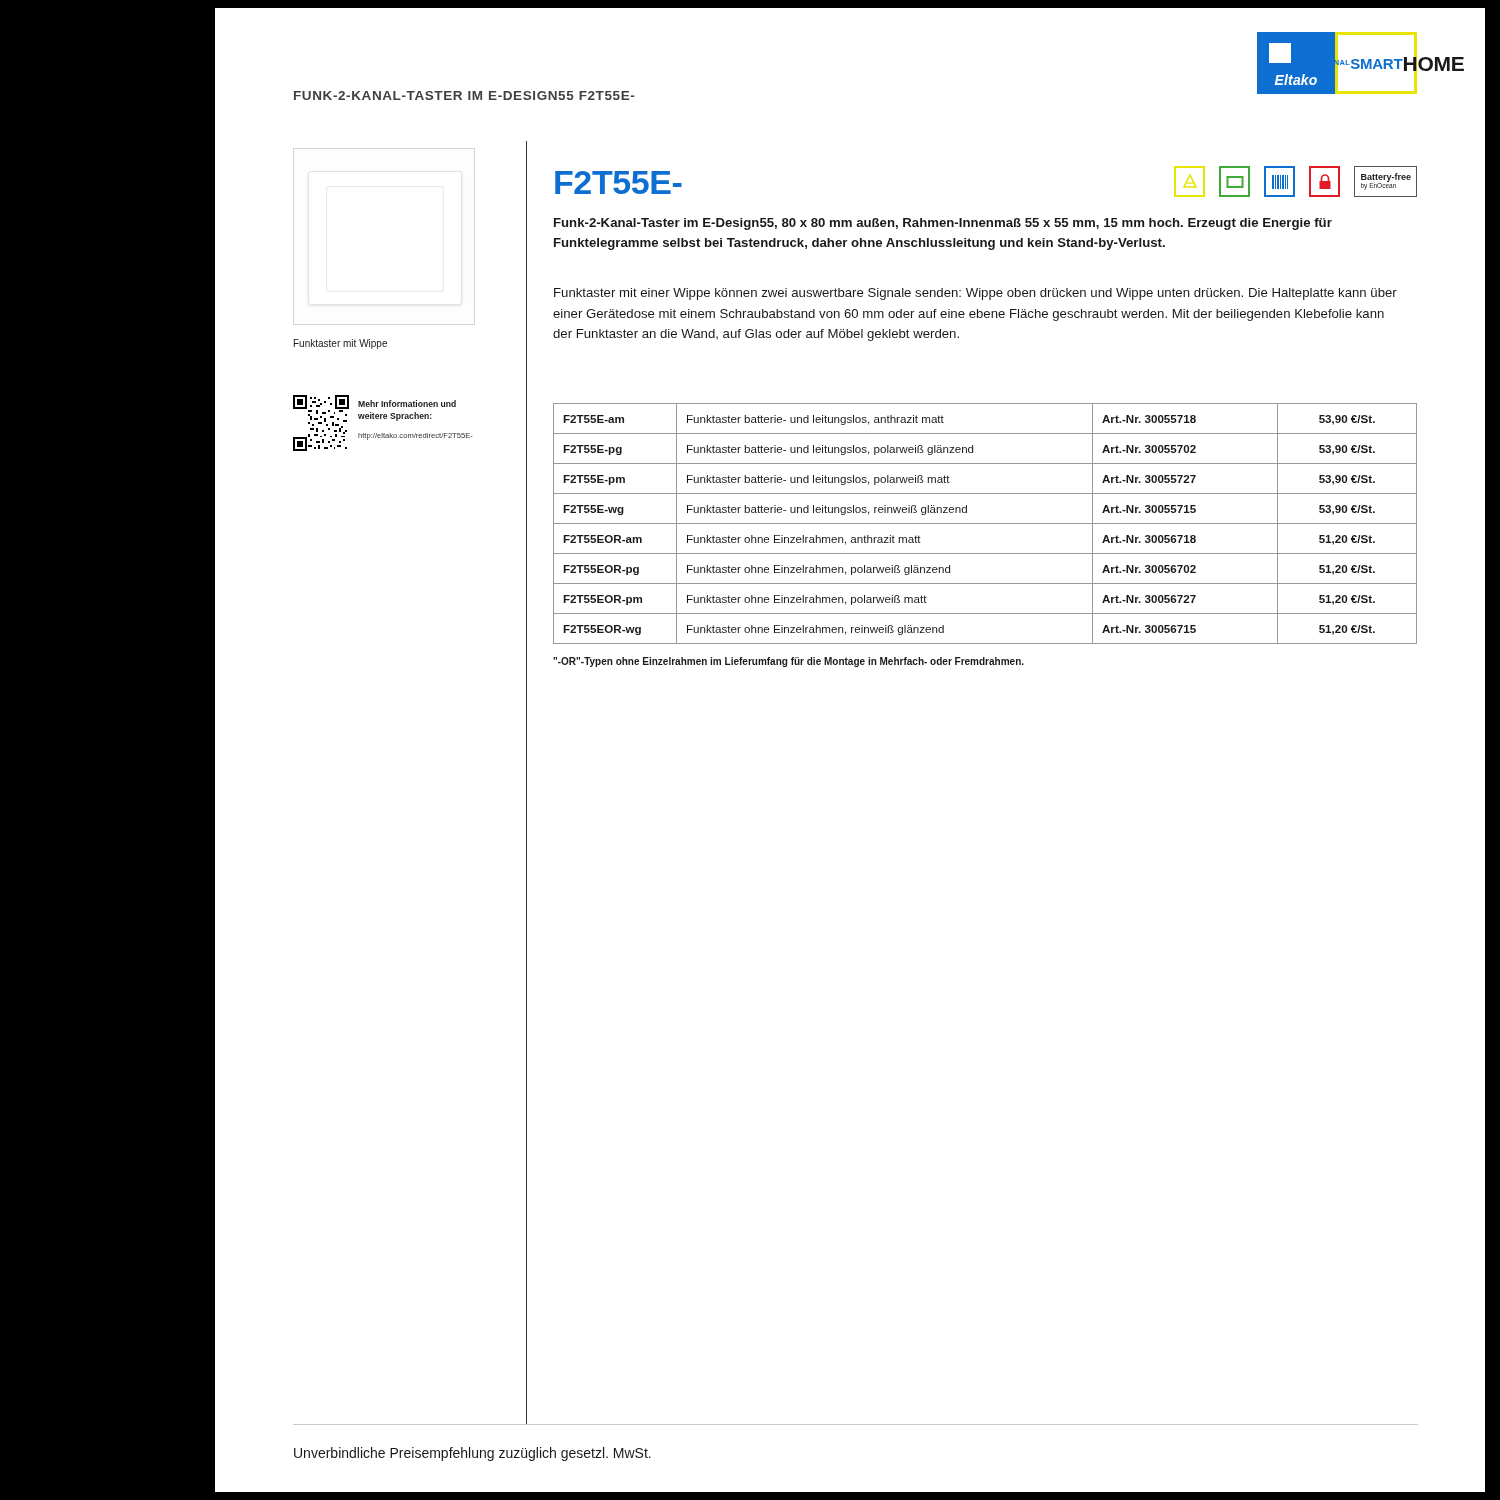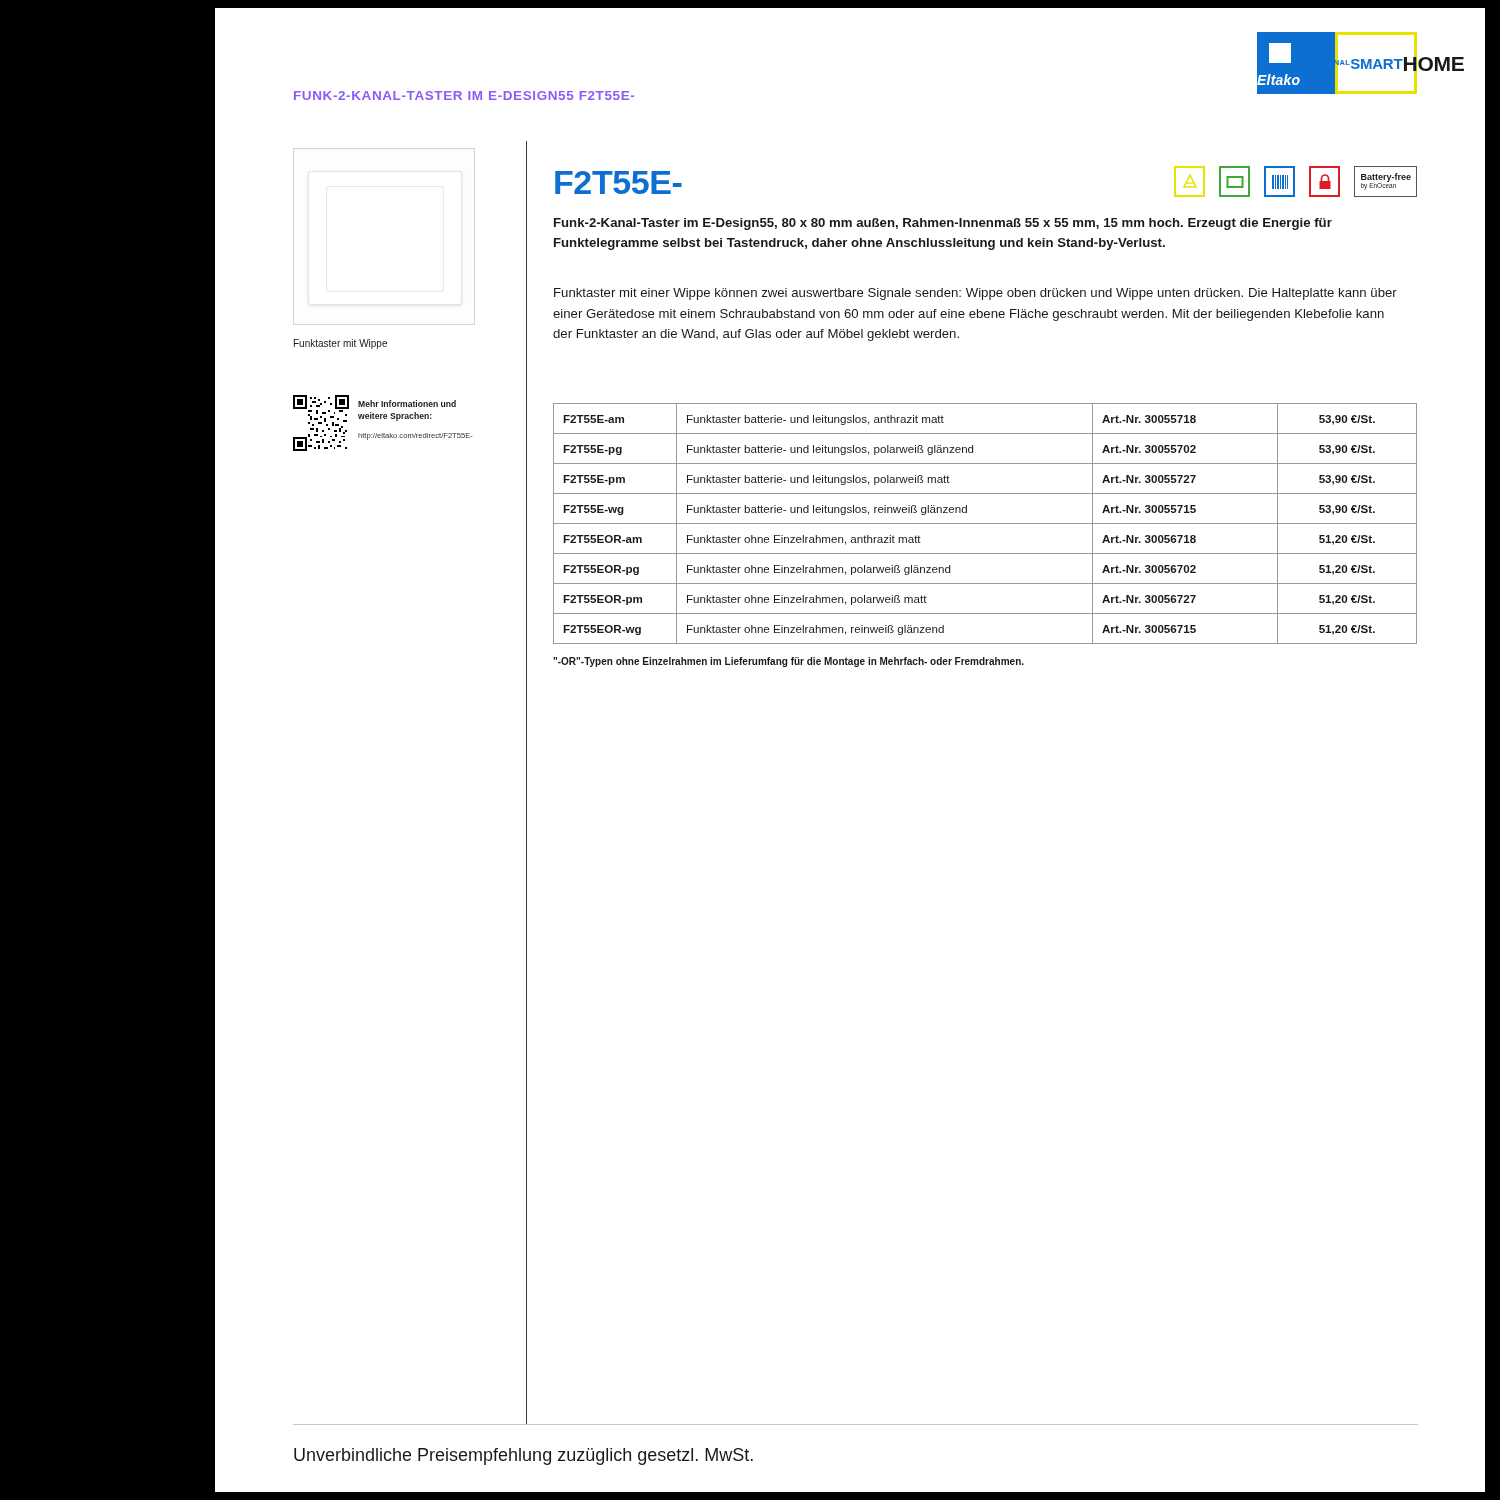--- a/index.html
+++ b/index.html
@@ -24,21 +24,21 @@
   }
 
   
   .header-title {
     position: absolute;
     left: 78px;
     top: 80px;
     font-size: 13.5px;
     font-weight: bold;
     letter-spacing: 0.6px;
-    color: #8b5cf6;
+    color: #404040;
     white-space: nowrap;
   }
   .logo-block {
     position: absolute;
     right: 68px;
     top: 24px;
     display: flex;
     align-items: stretch;
     height: 62px;
   }
@@ -54,20 +54,21 @@
     top: 11px;
     width: 22px;
     height: 20px;
     background: #ffffff;
   }
   .eltako-logo .e-word {
     position: absolute;
     left: 0;
     right: 0;
     bottom: 6px;
+    text-align: center;
     color: #ffffff;
     font-size: 14px;
     font-weight: bold;
     font-style: italic;
     letter-spacing: 0.2px;
   }
   .psh-logo {
     width: 82px;
     height: 62px;
     border: 3px solid #e8e400;
@@ -280,21 +281,21 @@
     left: 78px;
     top: 1416px;
     width: 1125px;
     height: 1px;
     background: #c9c9c9;
   }
   .footer-text {
     position: absolute;
     left: 78px;
     top: 1437px;
-    font-size: 18px;
+    font-size: 14px;
     color: #1a1a1a;
   }
 </style>
 </head>
 <body>
 
 <div class="page">
 
   <div class="header-title">FUNK-2-KANAL-TASTER IM E-DESIGN55 F2T55E-</div>
 

